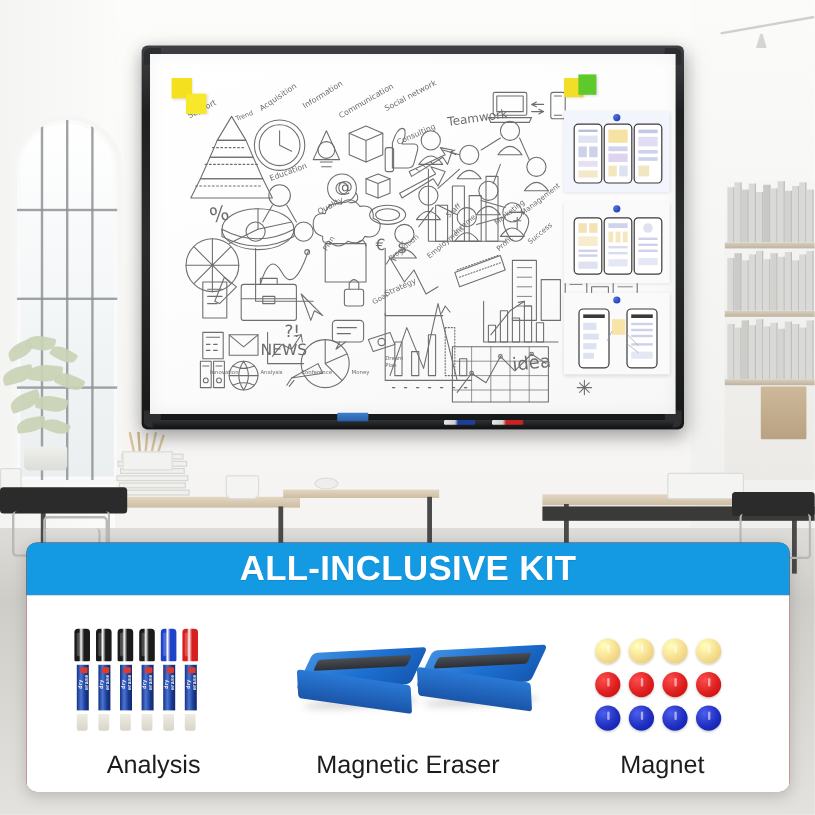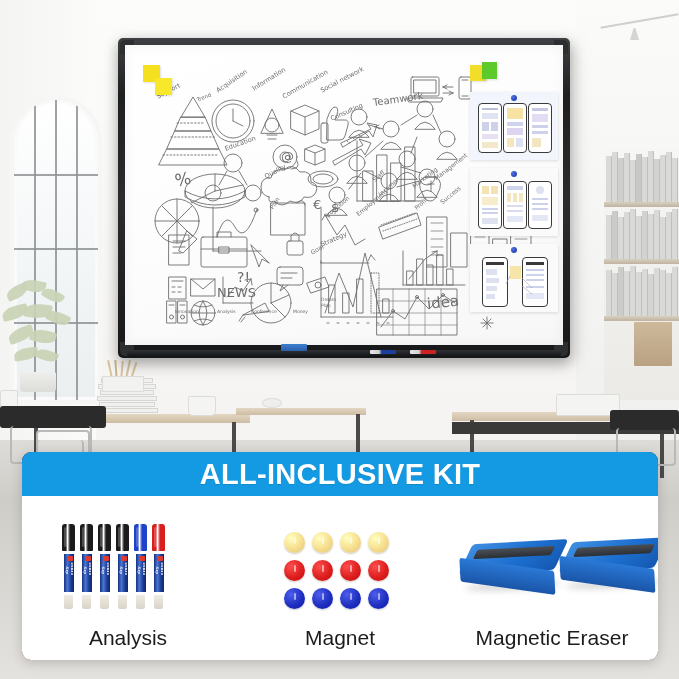--- a/index.html
+++ b/index.html
@@ -762,52 +762,52 @@
                 <div class="mk-word">dry erase</div>
               </div>
               <div class="mk-nib"></div>
             </div>
           </div>
         <div class="kit-label">Analysis</div>
       </div>
 
       <div class="kit-col">
         <div class="kit-art">
+          <div class="eraser" style="left:14px;top:28px;transform:rotate(-3deg)">
+            <div class="er-shadow"></div>
+              <div class="er-top"></div>
+              <div class="er-felt"></div>
+              <div class="er-front"></div>
+          </div>
+          <div class="eraser" style="left:114px;top:26px;transform:rotate(-3deg)">
+            <div class="er-shadow"></div>
+              <div class="er-top"></div>
+              <div class="er-felt"></div>
+              <div class="er-front"></div>
+          </div>
+        </div>
+        <div class="kit-label">Magnetic Eraser</div>
+      </div>
+
+      <div class="kit-col">
+        <div class="kit-art">
           <div class="maggrid" id="magnet-grid" style="left:50px;top:18px">
               <div class="magnet" style="background: radial-gradient(circle at 34% 30%, rgb(255, 255, 188) 0%, rgb(246, 221, 142) 55%, rgb(224, 199, 120) 100%);"></div>
               <div class="magnet" style="background: radial-gradient(circle at 34% 30%, rgb(255, 255, 188) 0%, rgb(246, 221, 142) 55%, rgb(224, 199, 120) 100%);"></div>
               <div class="magnet" style="background: radial-gradient(circle at 34% 30%, rgb(255, 255, 188) 0%, rgb(246, 221, 142) 55%, rgb(224, 199, 120) 100%);"></div>
               <div class="magnet" style="background: radial-gradient(circle at 34% 30%, rgb(255, 255, 188) 0%, rgb(246, 221, 142) 55%, rgb(224, 199, 120) 100%);"></div>
               <div class="magnet" style="background: radial-gradient(circle at 34% 30%, rgb(255, 77, 77) 0%, rgb(221, 31, 31) 55%, rgb(199, 9, 9) 100%);"></div>
               <div class="magnet" style="background: radial-gradient(circle at 34% 30%, rgb(255, 77, 77) 0%, rgb(221, 31, 31) 55%, rgb(199, 9, 9) 100%);"></div>
               <div class="magnet" style="background: radial-gradient(circle at 34% 30%, rgb(255, 77, 77) 0%, rgb(221, 31, 31) 55%, rgb(199, 9, 9) 100%);"></div>
               <div class="magnet" style="background: radial-gradient(circle at 34% 30%, rgb(255, 77, 77) 0%, rgb(221, 31, 31) 55%, rgb(199, 9, 9) 100%);"></div>
               <div class="magnet" style="background: radial-gradient(circle at 34% 30%, rgb(77, 93, 238) 0%, rgb(31, 47, 192) 55%, rgb(9, 25, 170) 100%);"></div>
               <div class="magnet" style="background: radial-gradient(circle at 34% 30%, rgb(77, 93, 238) 0%, rgb(31, 47, 192) 55%, rgb(9, 25, 170) 100%);"></div>
               <div class="magnet" style="background: radial-gradient(circle at 34% 30%, rgb(77, 93, 238) 0%, rgb(31, 47, 192) 55%, rgb(9, 25, 170) 100%);"></div>
               <div class="magnet" style="background: radial-gradient(circle at 34% 30%, rgb(77, 93, 238) 0%, rgb(31, 47, 192) 55%, rgb(9, 25, 170) 100%);"></div>
             </div>
         </div>
         <div class="kit-label">Magnet</div>
       </div>
 
-      <div class="kit-col">
-        <div class="kit-art">
-          <div class="eraser" style="left:14px;top:28px;transform:rotate(-3deg)">
-            <div class="er-shadow"></div>
-              <div class="er-top"></div>
-              <div class="er-felt"></div>
-              <div class="er-front"></div>
-          </div>
-          <div class="eraser" style="left:114px;top:26px;transform:rotate(-3deg)">
-            <div class="er-shadow"></div>
-              <div class="er-top"></div>
-              <div class="er-felt"></div>
-              <div class="er-front"></div>
-          </div>
-        </div>
-        <div class="kit-label">Magnetic Eraser</div>
-      </div>
-
     </div>
   </div>
 
 </div>
 
 </body></html>

